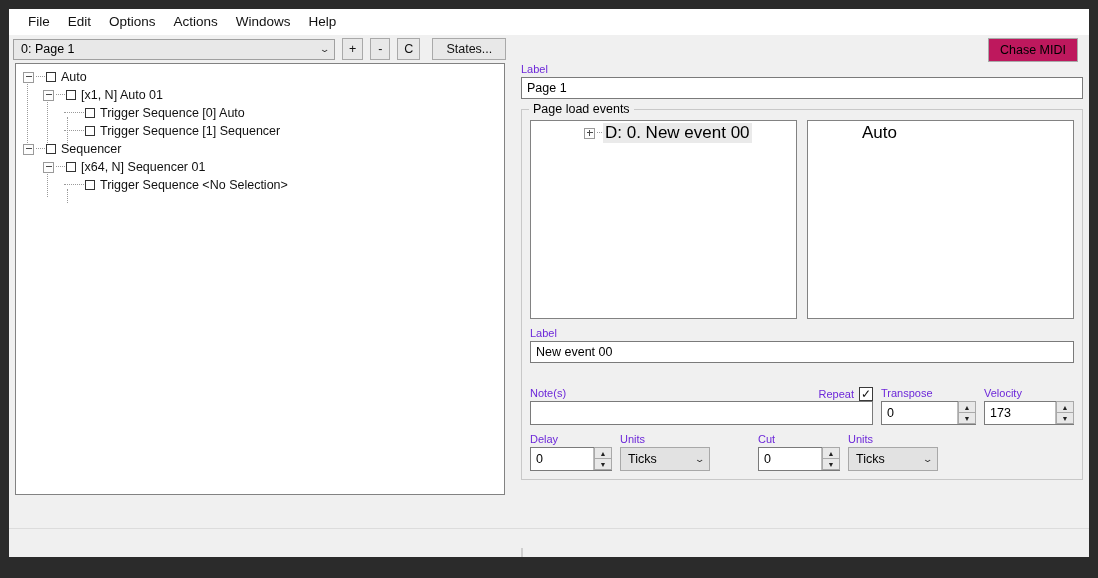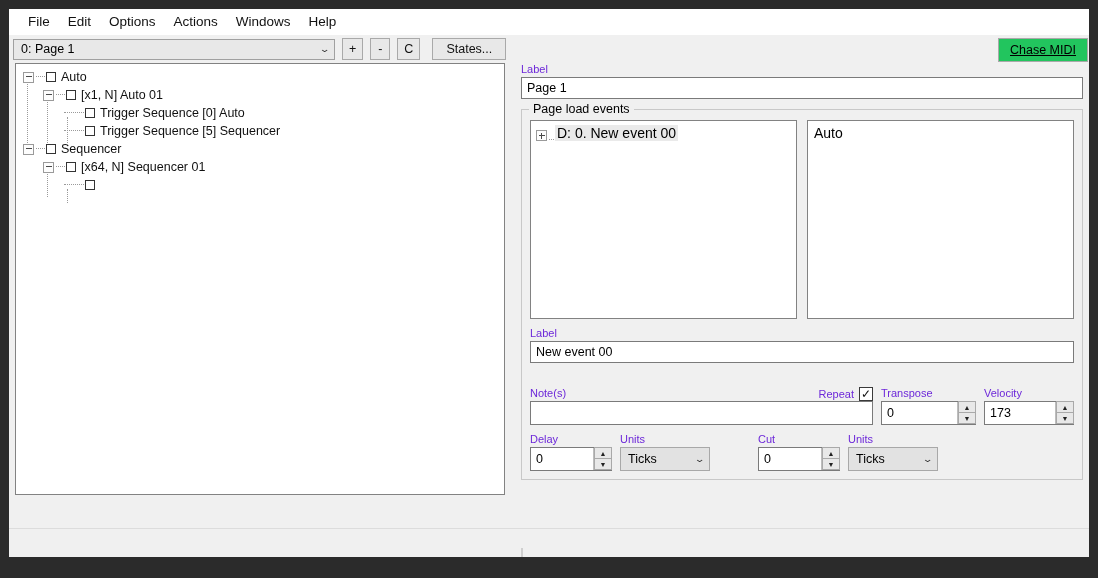--- a/index.html
+++ b/index.html
@@ -113,32 +113,31 @@
     align-items: center;
     justify-content: center;
     padding: 0 6px;
     box-sizing: border-box;
     cursor: pointer;
     color: #111;
   }
   .tbtn.states { min-width: 74px; margin-left: 12px; }
   .chase {
     position: absolute;
-    right: 1px;
+    right: 11px;
     top: 3px;
     height: 22px;
     min-width: 88px;
-    background: #22c55e;
+    background: #be185d;
     border: 1px solid #a9a9a9;
     font-size: 12.5px;
     display: flex;
     align-items: center;
     justify-content: center;
     cursor: pointer;
-    text-decoration: underline;
   }
 
   
   .content {
     flex: 1;
     position: relative;
   }
 
   
   .treepanel {
@@ -252,25 +251,26 @@
     background: #fff;
     border: 1px solid #828282;
     height: 199px;
     flex: 1;
     box-sizing: border-box;
     padding: 4px 0 0 0;
     overflow: hidden;
   }
   .lrow {
     display: flex;
-    align-items: flex-end;
+    align-items: center;
     height: 16px;
     padding-left: 5px;
-    font-size: 14px;
+    font-size: 17px;
     white-space: nowrap;
+    margin-left: 48px;
   }
   .lrow .sel {
     background: #eaeaea;
     padding: 0 2px;
   }
   .lrow-plain { padding-left: 6px; }
   .spin {
     display: flex;
     align-items: stretch;
     height: 24px;
@@ -406,40 +406,41 @@
 
         <div class="tnode" style="padding-left:48px;">
           <div class="dotline long"></div>
           <div class="cbox"></div>
           <span class="tlabel">Trigger Sequence [0] Auto</span>
         </div>
 
         <div class="tnode" style="padding-left:48px;">
           <div class="dotline long"></div>
           <div class="cbox"></div>
-          <span class="tlabel">Trigger Sequence [5] Sequencer</span>
+          <span class="tlabel">Trigger Sequence [1] Sequencer</span>
         </div>
 
         <div class="tnode" style="padding-left:7px;">
           <div class="expander"></div>
           <div class="dotline"></div>
           <div class="cbox"></div>
           <span class="tlabel">Sequencer</span>
         </div>
 
         <div class="tnode" style="padding-left:27px;">
           <div class="expander"></div>
           <div class="dotline"></div>
           <div class="cbox"></div>
           <span class="tlabel">[x64, N] Sequencer 01</span>
         </div>
 
         <div class="tnode" style="padding-left:48px;">
           <div class="dotline long"></div>
           <div class="cbox"></div>
+          <span class="tlabel">Trigger Sequence  &lt;No Selection&gt;</span>
         </div>
       </div>
     </div>
 
     <div class="rightpanel">
 
       <div class="fieldlabel">Label</div>
       <div class="textbox">Page 1</div>
 
       <div class="groupbox">

